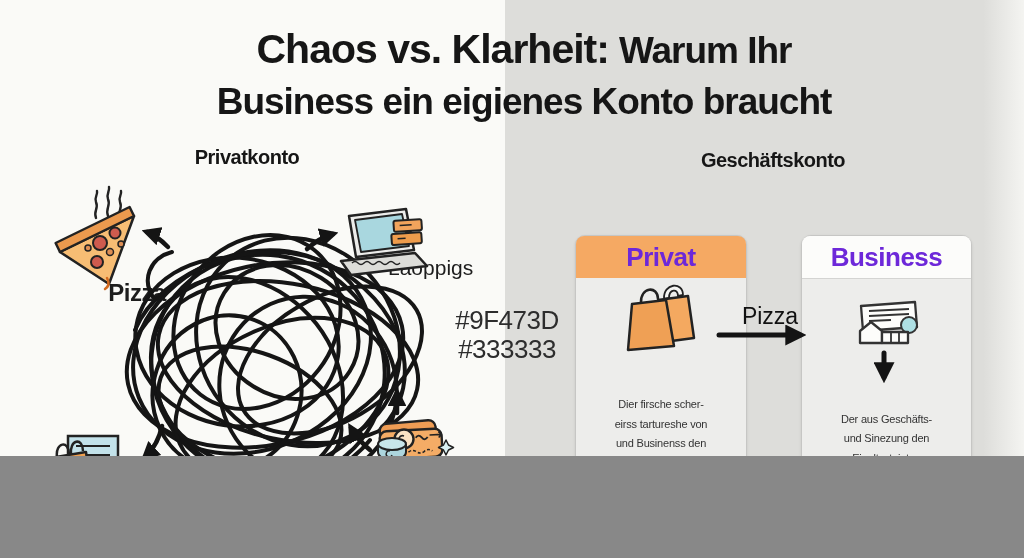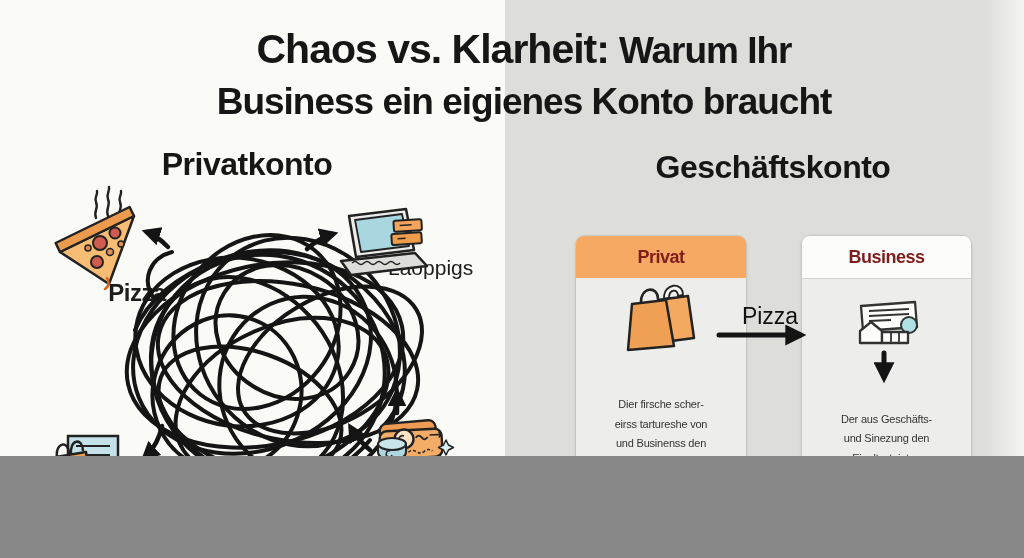--- a/index.html
+++ b/index.html
@@ -10,39 +10,39 @@
   .bg{position:absolute;top:0;height:558px;}
   #bg-left{left:0;width:505px;background:var(--page-left-bg,#FAFAF7);}
   #bg-right{left:505px;width:519px;background:var(--page-right-bg,#DDDDDA);}
   #bg-strip{left:983px;width:41px;background:linear-gradient(90deg,rgba(250,250,247,0),rgba(250,250,247,0.8));}
   .abs{position:absolute;}
   
   #title{left:12px;top:26px;width:1024px;text-align:center;font-weight:bold;letter-spacing:-1px;line-height:46px;z-index:2;}
   #title .l1a{font-size:41px;}
   #title .l1b{font-size:37px;margin-left:10px;}
   #title .l2{display:block;font-size:37px;line-height:40px;margin-top:1px;}
-  .section-heading{font-size:32px;font-weight:bold;letter-spacing:-0.5px;text-align:center;z-index:2;}
+  .section-heading{font-size:20px;font-weight:bold;letter-spacing:-0.5px;text-align:center;z-index:2;}
   #heading-left{left:97px;top:146px;width:300px;}
   #heading-right{left:623px;top:149px;width:300px;}
   
   .icon-label{z-index:2;color:#1d1d1d;}
   #pizza-label{left:92px;top:279px;width:90px;text-align:center;font-size:24px;font-weight:bold;letter-spacing:-0.5px;}
   #laptop-label{left:388px;top:256px;width:120px;font-size:21px;}
   #shopping-label{left:70px;top:472px;width:110px;font-size:20px;}
   #customer-label{left:362px;top:459px;width:120px;text-align:center;font-size:20px;line-height:20px;white-space:pre-line;}
   
   #hex-codes{left:447px;top:306px;width:120px;text-align:center;font-size:26px;line-height:29px;letter-spacing:-0.5px;color:#2d2d2d;z-index:2;}
   #hex-codes span{display:block;}
   
   .card{position:absolute;top:235px;width:172px;height:252px;background:var(--card-body-bg,#EDEDEB);
         border:1.5px solid var(--card-border,#C6C6C4);border-radius:10px;box-shadow:0 1px 3px rgba(0,0,0,0.10);z-index:1;box-sizing:border-box;}
   #privat-card{left:575px;}
   #business-card{left:801px;width:171px;}
   .card-header{height:42px;border-radius:8px 8px 0 0;display:flex;align-items:center;justify-content:center;
-               font-size:18px;font-weight:bold;letter-spacing:-0.5px;color:#7f1d1d;}
+               font-size:26px;font-weight:bold;letter-spacing:-0.5px;color:#6d28d9;}
   #privat-card .card-header{background:var(--accent-orange,#F5A963);}
   #business-card .card-header{background:var(--business-header-bg,#FCFCFA);border-bottom:1.5px solid #d4d4d2;text-align:center;}
   .card-text{position:absolute;left:5px;right:5px;text-align:center;font-size:11px;line-height:19.5px;
              letter-spacing:-0.2px;color:var(--body-text,#333333);white-space:pre-line;}
   #privat-card .card-text{bottom:13px;}
   #business-card .card-text{bottom:18px;}
   
   #gehalt-label{left:725px;top:303px;width:90px;text-align:center;font-size:23px;color:#111;z-index:2;}
   
   #art{position:absolute;left:0;top:0;z-index:3;pointer-events:none;}
@@ -61,20 +61,24 @@
     <span class="l2">Business ein eigienes Konto braucht</span>
   </div>
 
   <div class="abs section-heading" id="heading-left">Privatkonto</div>
   <div class="abs icon-label" id="pizza-label">Pizza</div>
 
   <div class="abs section-heading" id="heading-right">Geschäftskonto</div>
   <div class="abs icon-label" id="laptop-label">Laoppigs</div>
   <div class="abs icon-label" id="shopping-label">Shopnigs</div>
 
+  <div class="abs" id="hex-codes">
+    <span>#9F473D</span>
+    <span>#333333</span>
+  </div>
 
   <div class="card" id="privat-card">
     <div class="card-header">Privat</div>
     <div class="card-text">Dier firsche scher-
 eirss tartureshe von
 und Businenss den
 wirgigen.</div>
   </div>
 
   <div class="card" id="business-card">

